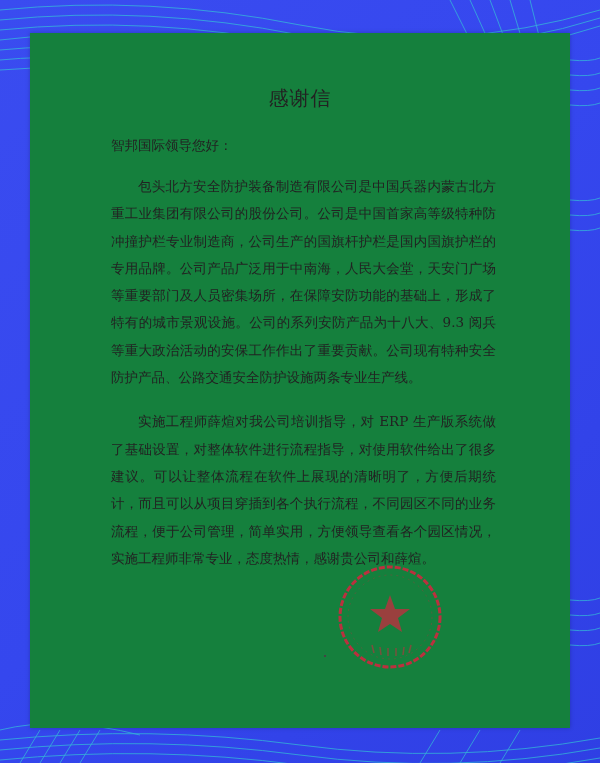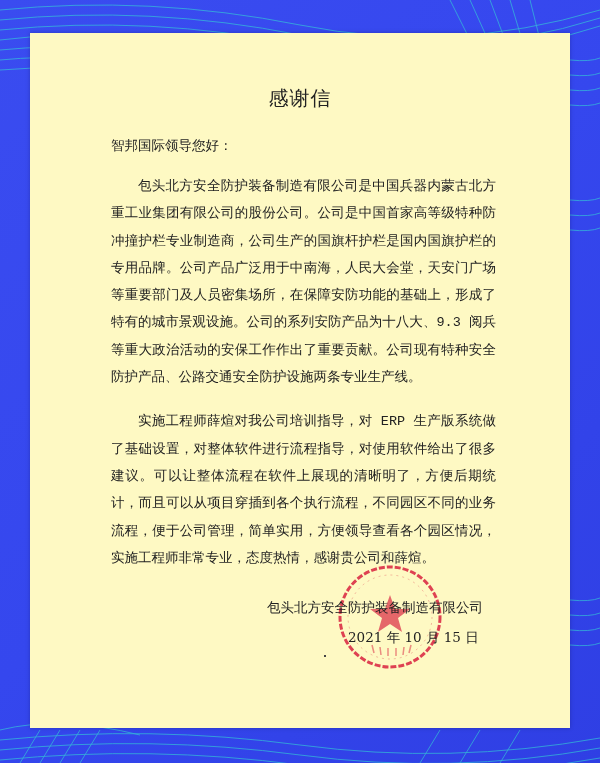--- a/index.html
+++ b/index.html
@@ -4,38 +4,38 @@
   <style>
     html, body { margin: 0; padding: 0; }
     body {
       width: 600px; height: 763px; overflow: hidden; position: relative;
       background: linear-gradient(135deg, #3a4cf0 0%, #3547ee 50%, #2f3fe4 100%);
       font-family: "DejaVu Serif", "Liberation Serif", serif;
     }
     .bg-lines { position: absolute; left: 0; top: 0; width: 600px; height: 763px; }
     .paper {
       position: absolute; left: 30px; top: 33px; width: 540px; height: 695px;
-      background: #fef9c3;
+      background: #15803d;
       box-shadow: 0 0 4px rgba(0,0,40,0.25);
     }
     .title {
       position: absolute; left: 0; right: 0; top: 52px; text-align: center;
       font-family: "DejaVu Sans", "Liberation Sans", sans-serif;
       font-size: 20px; color: #222; letter-spacing: 1px;
     }
     .salutation {
       position: absolute; left: 81px; top: 104px;
       font-size: 13.5px; color: #222; font-family: Liberation Serif, serif;
     }
     .body-text {
       position: absolute; left: 81px; top: 140px; width: 385px;
       font-size: 13.5px; line-height: 27.3px; color: #222;
       text-align: justify;
     }
-    .para { margin: 0; text-indent: 27px; font-family: Liberation Mono, monospace; }
+    .para { margin: 0; text-indent: 27px; }
     .para + .para { margin-top: 17px; }
     .stamp {
       position: absolute; left: 306px; top: 530px; width: 108px; height: 108px;
       opacity: 0.85;
     }
     .signature {
       position: absolute; left: 237px; top: 566px;
       font-size: 13.5px; color: #222;
     }
     .date {
@@ -103,16 +103,14 @@
     <g stroke="#d9233f" stroke-width="1.5" opacity="0.6">
       <line x1="36" y1="82" x2="38" y2="90"></line>
         <line x1="44" y1="84" x2="45" y2="92"></line>
         <line x1="52" y1="85" x2="52" y2="93"></line>
       <line x1="60" y1="85" x2="60" y2="93"></line>
         <line x1="68" y1="84" x2="67" y2="92"></line>
         <line x1="75" y1="82" x2="73" y2="90"></line>
     </g>
   </svg>
 
-  <div class="signature">包头北方安全防护装备制造有限公司</div>
-  <div class="date">2021 年 10 月 15 日</div>
   <div class="dot"></div>
 </div>
 
 </body></html>

